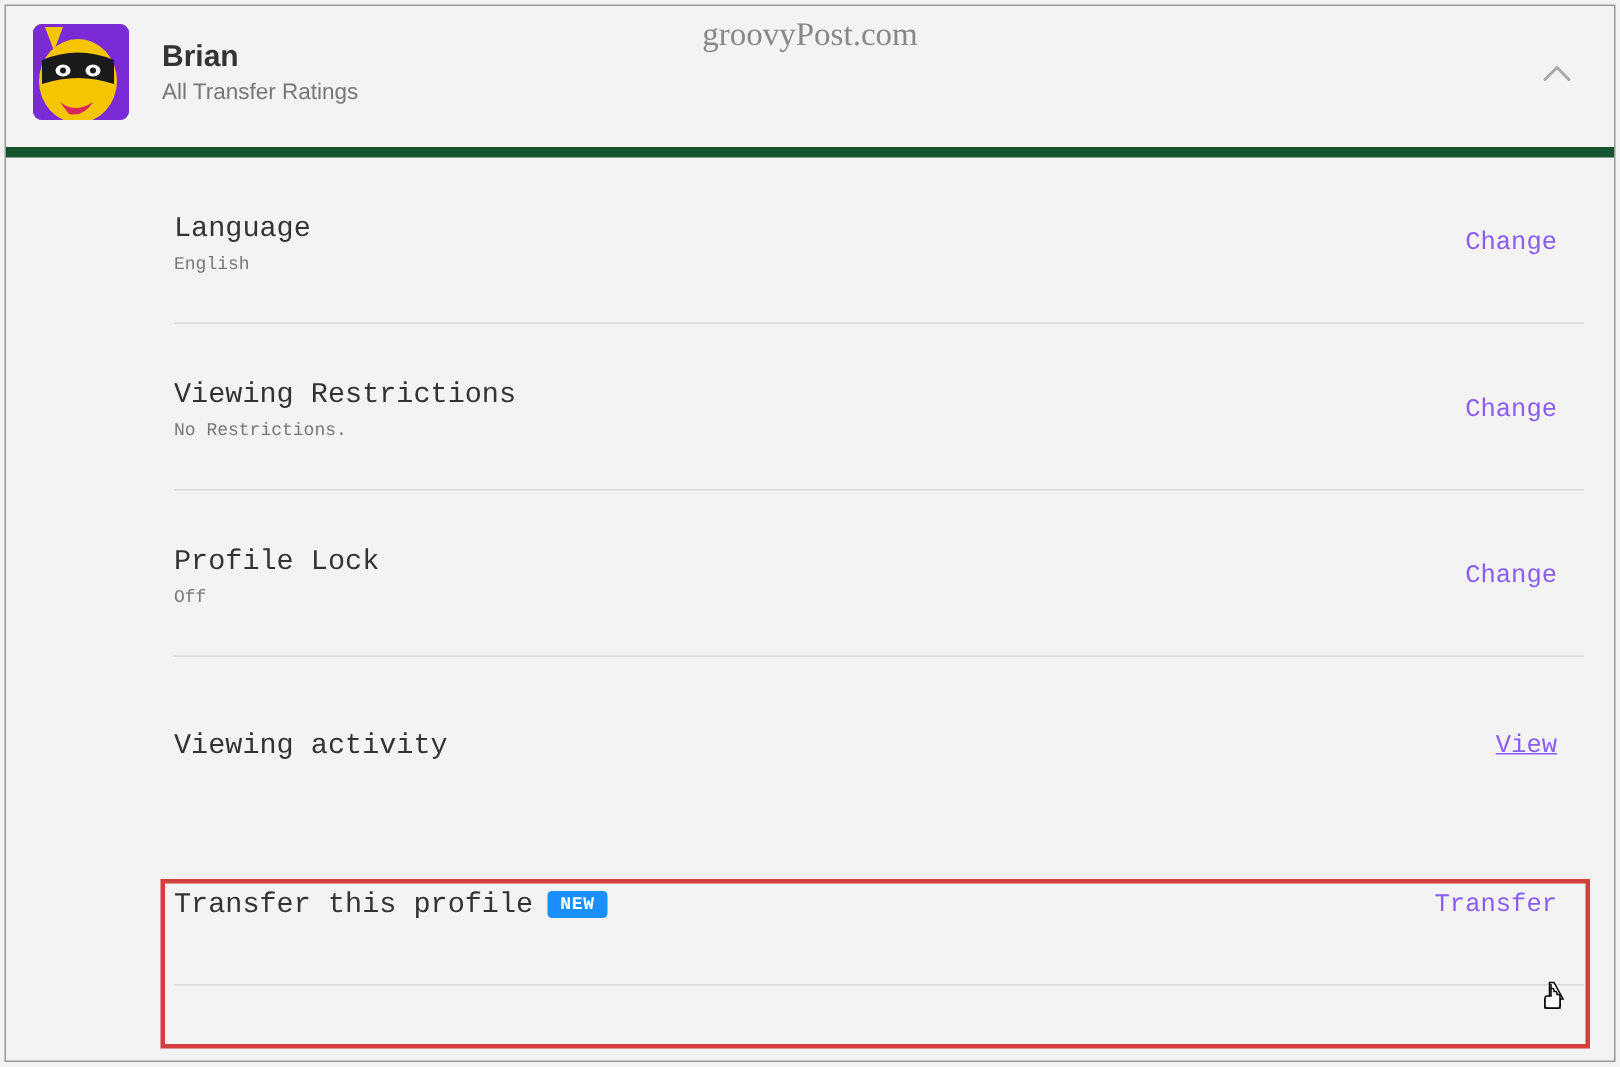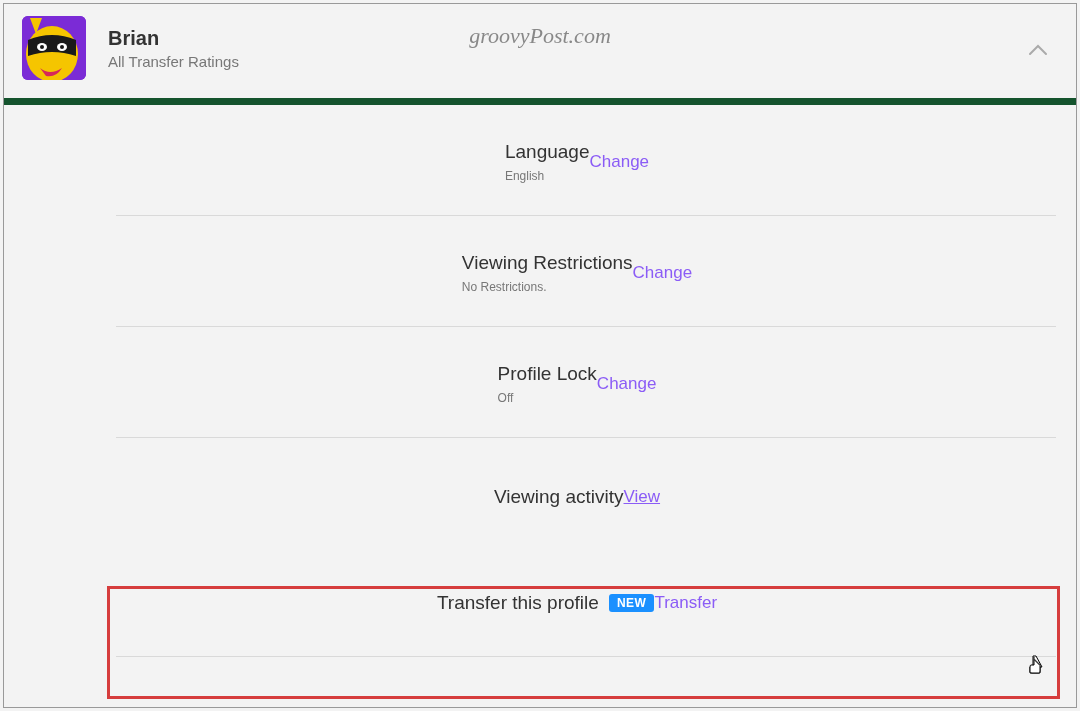--- a/index.html
+++ b/index.html
@@ -17,27 +17,26 @@
     .container {
       background: #f3f3f3;
       border: 1px solid #999;
       width: 1074px;
       height: 705px;
       margin: 3px;
       position: relative;
     }
     .watermark {
       position: absolute;
-      top: 19px;
+      top: 6px;
       left: 50%;
       transform: translateX(-50%);
       font-family: Georgia, serif;
       font-size: 22px;
       color: #888;
-      font-style: italic;
     }
     .profile-header {
       display: flex;
       align-items: center;
       padding: 12px 18px 18px 18px;
       border-bottom: 7px solid #14532d;
       position: relative;
     }
     .avatar {
       width: 64px;
@@ -70,24 +69,25 @@
       right: 28px;
       top: 38px;
       color: #aaa;
     }
     .settings-list {
       margin-left: 112px;
       margin-right: 20px;
     }
     .setting-row {
       display: flex;
-      justify-content: center;
+      justify-content: space-between;
       align-items: center;
       padding: 36px 0 32px 0;
       border-bottom: 1px solid #d9d9d9;
+      font-family: Liberation Mono, monospace;
     }
     .setting-row.last {
       border-bottom: none;
     }
     .setting-left {
       display: flex;
       flex-direction: column;
     }
     .setting-title {
       font-size: 19px;

